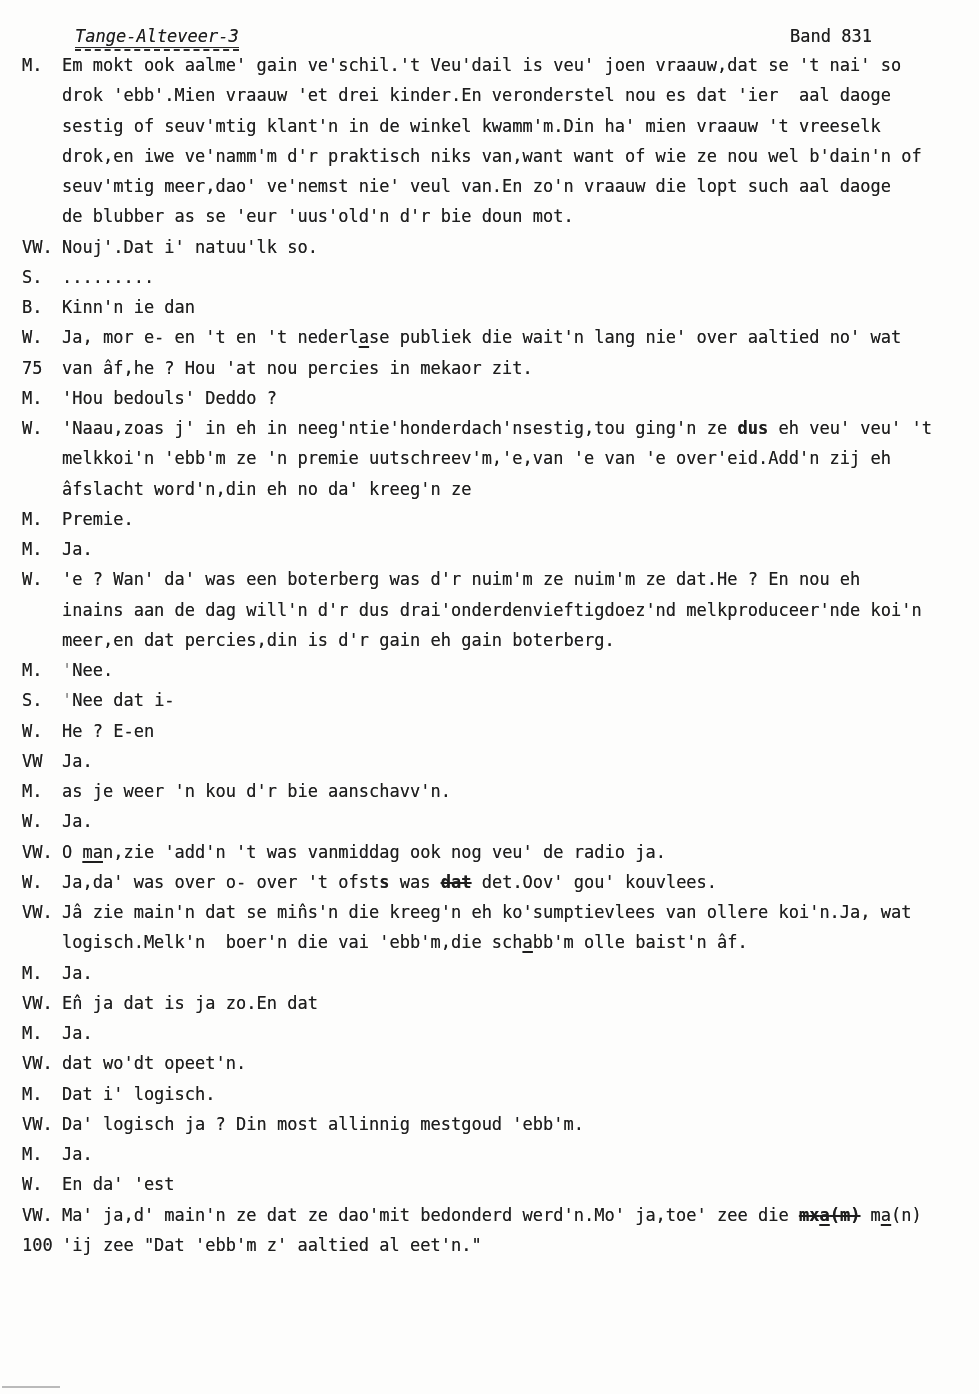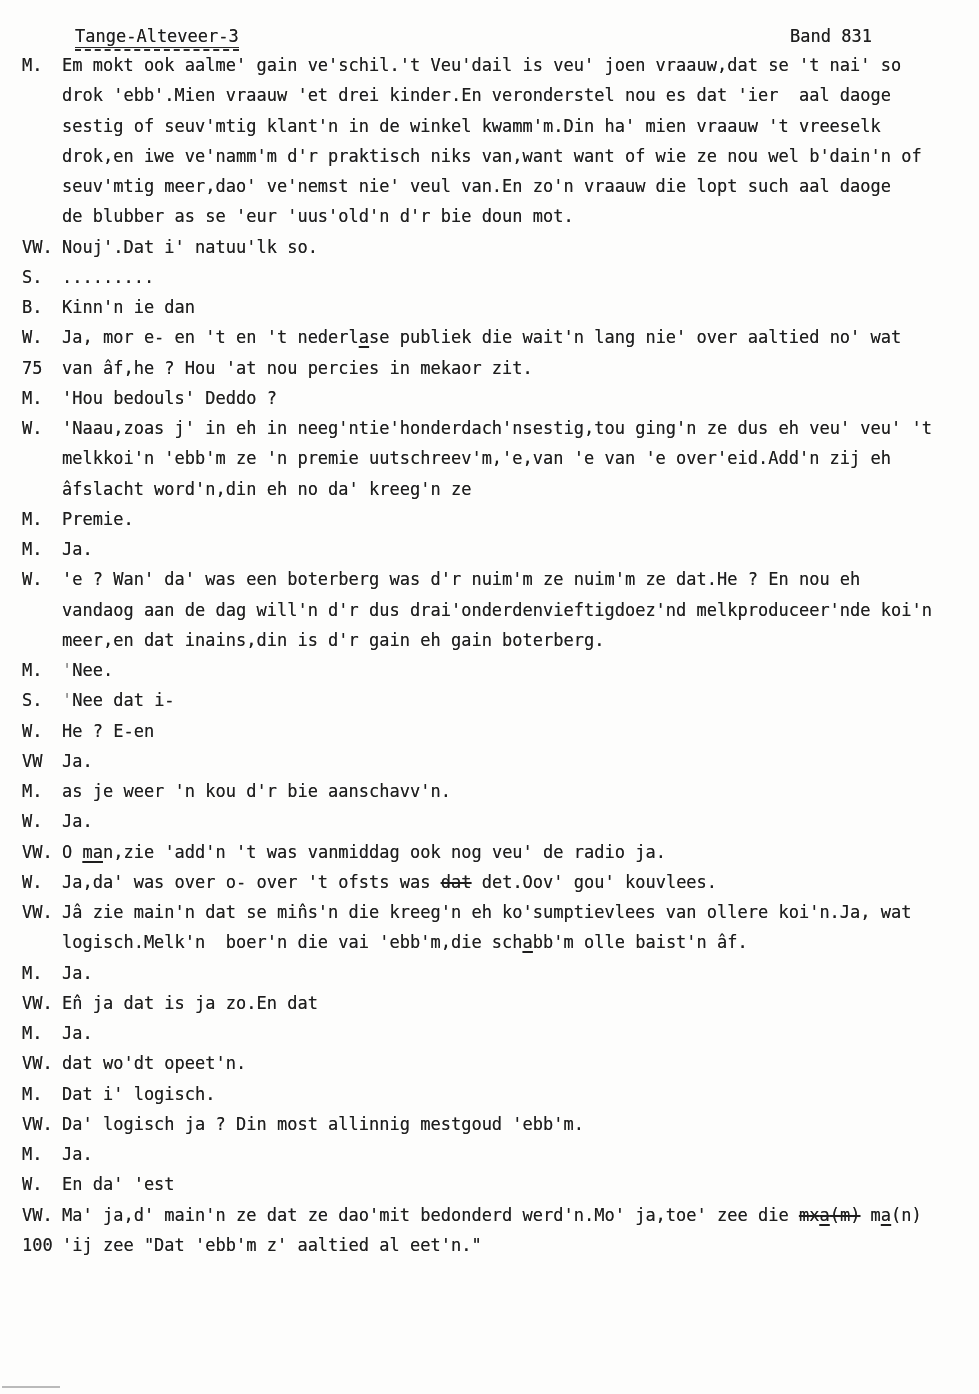--- a/index.html
+++ b/index.html
@@ -7,41 +7,41 @@
     position: relative;
     width: 979px;
     height: 1394px;
     background: #fdfdfc;
     font-family: "DejaVu Sans Mono", "Liberation Mono", monospace;
     color: #1e1e1e;
     overflow: hidden;
     text-shadow: 0 0 0.5px rgba(25,25,25,0.65);
   }
   .header { position: absolute; top: 26px; left: 0; right: 0; height: 30px; font-size: 17px; }
-  .title-wrap { position: absolute; left: 75px; top: 0; }
+  .title-wrap { position: absolute; left: 75px; top: 0; font-style: italic; }
   .title {
     display: inline-block;
     border-bottom: 1.5px solid #262626;
     padding-bottom: 1px;
   }
   .title-dashes {
     width: 100%;
     height: 0;
     border-bottom: 2.5px dashed #2b2b2b;
     margin-top: 1px;
   }
   .band { position: absolute; left: 790px; top: 0; }
   .transcript { position: absolute; top: 50px; left: 0; width: 100%; font-size: 17px; }
   .line { line-height: 30.25px; height: 30.25px; white-space: pre; }
   .label { display: inline-block; width: 40px; margin-left: 22px; vertical-align: top; }
   .text  { white-space: pre; }
   .u { text-decoration: underline; text-decoration-thickness: 1.8px; text-underline-offset: 3px; }
   .s { text-decoration: line-through; text-decoration-thickness: 1.8px; }
   .u.s { text-decoration: underline line-through; text-decoration-thickness: 1.8px; text-underline-offset: 3px; }
-  .b { font-weight: normal; margin-top: 48px; }
+  .b { font-weight: bold; margin-top: 48px; }
   .f { opacity: 0.5; }
   .scan-mark {
     position: absolute;
     left: 2px;
     top: 1386px;
     width: 58px;
     height: 2px;
     background: #8d8d8d;
     opacity: 0.6;
   }
@@ -70,22 +70,22 @@
       <div class="line"><span class="label">B.</span><span class="text"><span>Kinn'n ie dan</span></span></div>
       <div class="line"><span class="label">W.</span><span class="text"><span>Ja, mor e- en 't en 't nederl</span><span class="u">a</span><span>se publiek die wait'n lang nie' over aaltied no' wat</span></span></div>
       <div class="line"><span class="label">75</span><span class="text"><span>van âf,he ? Hou 'at nou percies in mekaor zit.</span></span></div>
       <div class="line"><span class="label">M.</span><span class="text"><span>'Hou bedouls' Deddo ?</span></span></div>
       <div class="line"><span class="label">W.</span><span class="text"><span>'Naau,zoas j' in eh in neeg'ntie'honderdach'nsestig,tou ging'n ze </span><span class="b">dus</span><span> eh veu' veu' 't</span></span></div>
       <div class="line"><span class="label"></span><span class="text"><span>melkkoi'n 'ebb'm ze 'n premie uutschreev'm,'e,van 'e van 'e over'eid.Add'n zij eh</span></span></div>
       <div class="line"><span class="label"></span><span class="text"><span>âfslacht word'n,din eh no da' kreeg'n ze</span></span></div>
       <div class="line"><span class="label">M.</span><span class="text"><span>Premie.</span></span></div>
       <div class="line"><span class="label">M.</span><span class="text"><span>Ja.</span></span></div>
       <div class="line"><span class="label">W.</span><span class="text"><span>'e ? Wan' da' was een boterberg was d'r nuim'm ze nuim'm ze dat.He ? En nou eh</span></span></div>
-      <div class="line"><span class="label"></span><span class="text"><span>vandaog aan de dag will'n d'r dus drai'onderdenvieftigdoez'nd melkproduceer'nde koi'n</span></span></div>
-      <div class="line"><span class="label"></span><span class="text"><span>meer,en dat inains,din is d'r gain eh gain boterberg.</span></span></div>
+      <div class="line"><span class="label"></span><span class="text"><span>inains aan de dag will'n d'r dus drai'onderdenvieftigdoez'nd melkproduceer'nde koi'n</span></span></div>
+      <div class="line"><span class="label"></span><span class="text"><span>meer,en dat percies,din is d'r gain eh gain boterberg.</span></span></div>
       <div class="line"><span class="label">M.</span><span class="text"><span class="f">'</span><span>Nee.</span></span></div>
       <div class="line"><span class="label">S.</span><span class="text"><span class="f">'</span><span>Nee dat i-</span></span></div>
       <div class="line"><span class="label">W.</span><span class="text"><span>He ? E-en</span></span></div>
       <div class="line"><span class="label">VW</span><span class="text"><span>Ja.</span></span></div>
       <div class="line"><span class="label">M.</span><span class="text"><span>as je weer 'n kou d'r bie aanschavv'n.</span></span></div>
       <div class="line"><span class="label">W.</span><span class="text"><span>Ja.</span></span></div>
       <div class="line"><span class="label">VW.</span><span class="text"><span>O </span><span class="u">ma</span><span>n,zie 'add'n 't was vanmiddag ook nog veu' de radio ja.</span></span></div>
       <div class="line"><span class="label">W.</span><span class="text"><span>Ja,da' was over o- over 't ofst</span><span class="b">s</span><span> was </span><span class="s b">dat</span><span> det.Oov' gou' kouvlees.</span></span></div>
       <div class="line"><span class="label">VW.</span><span class="text"><span>Jâ zie main'n dat se min̂s'n die kreeg'n eh ko'sumptievlees van ollere koi'n.Ja, wat</span></span></div>
       <div class="line"><span class="label"></span><span class="text"><span>logisch.Melk'n  boer'n die vai 'ebb'm,die sch</span><span class="u">a</span><span>bb'm olle baist'n âf.</span></span></div>

